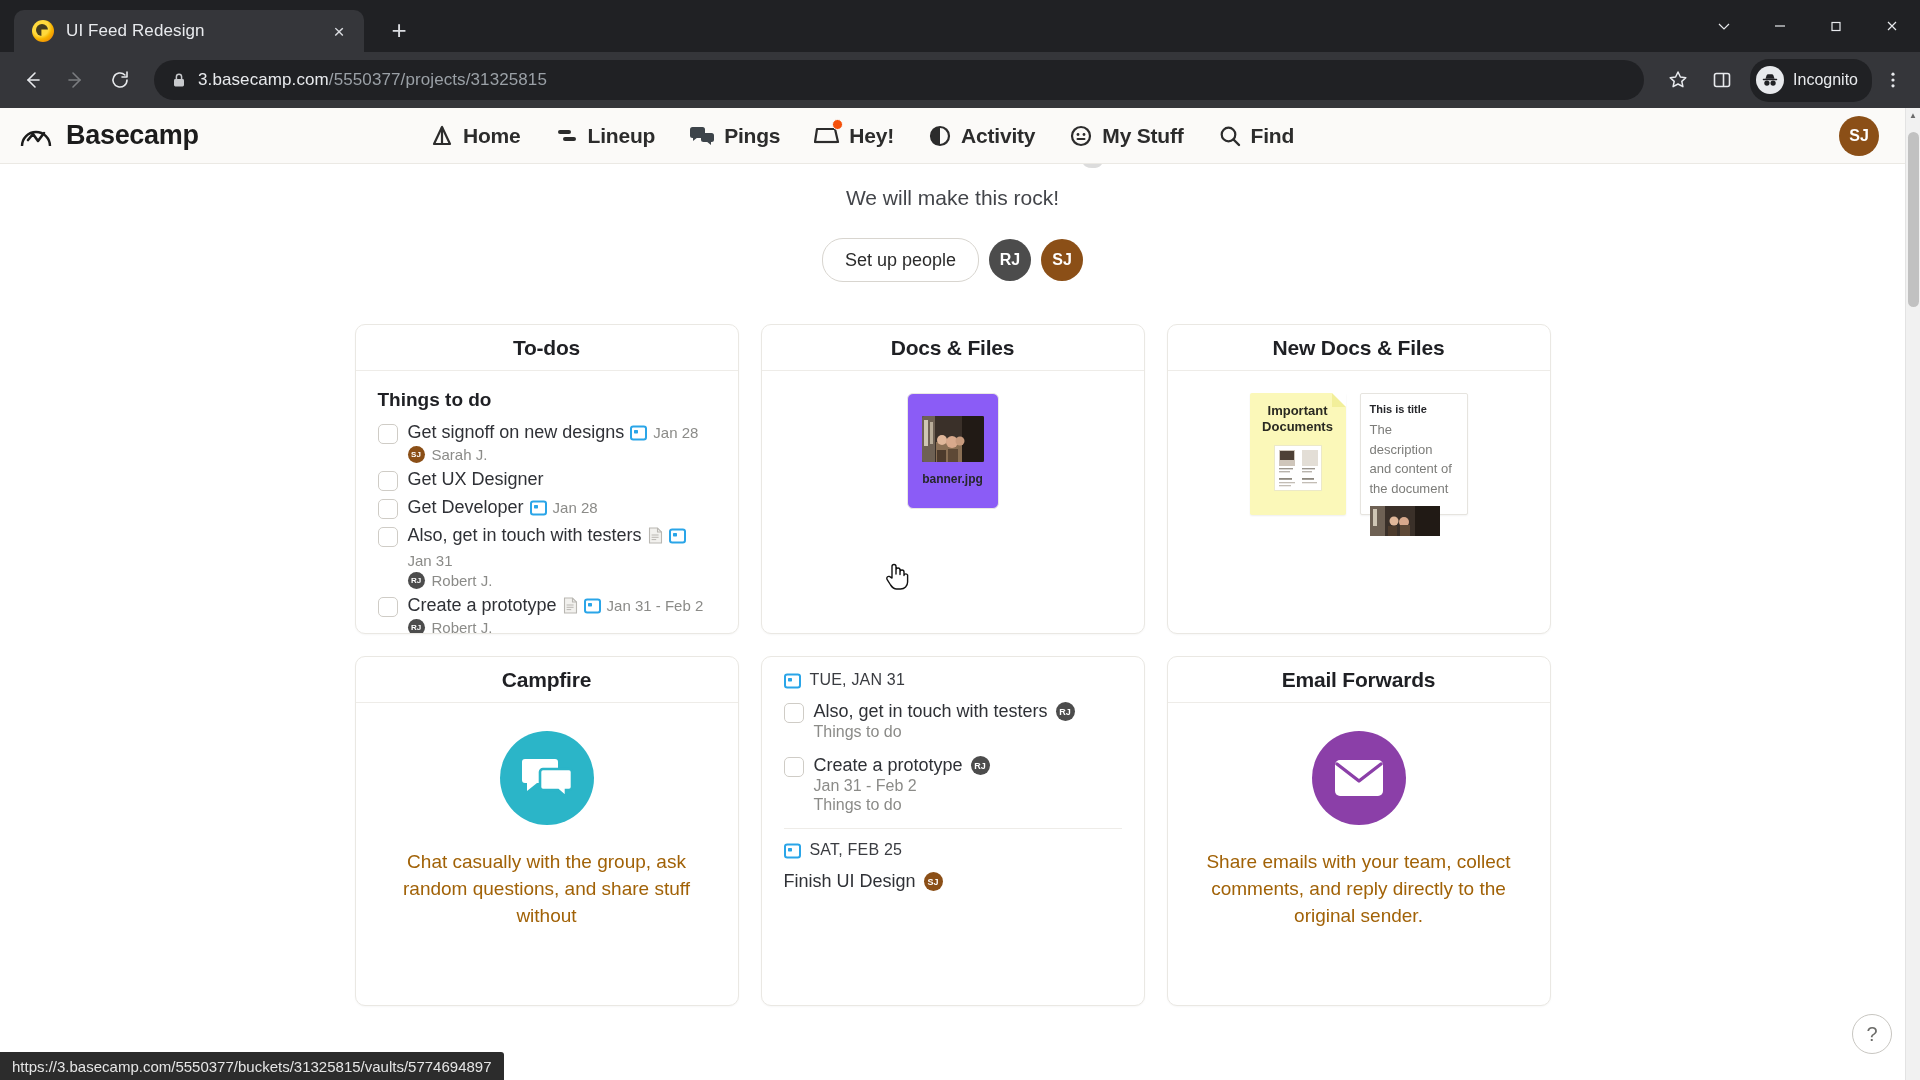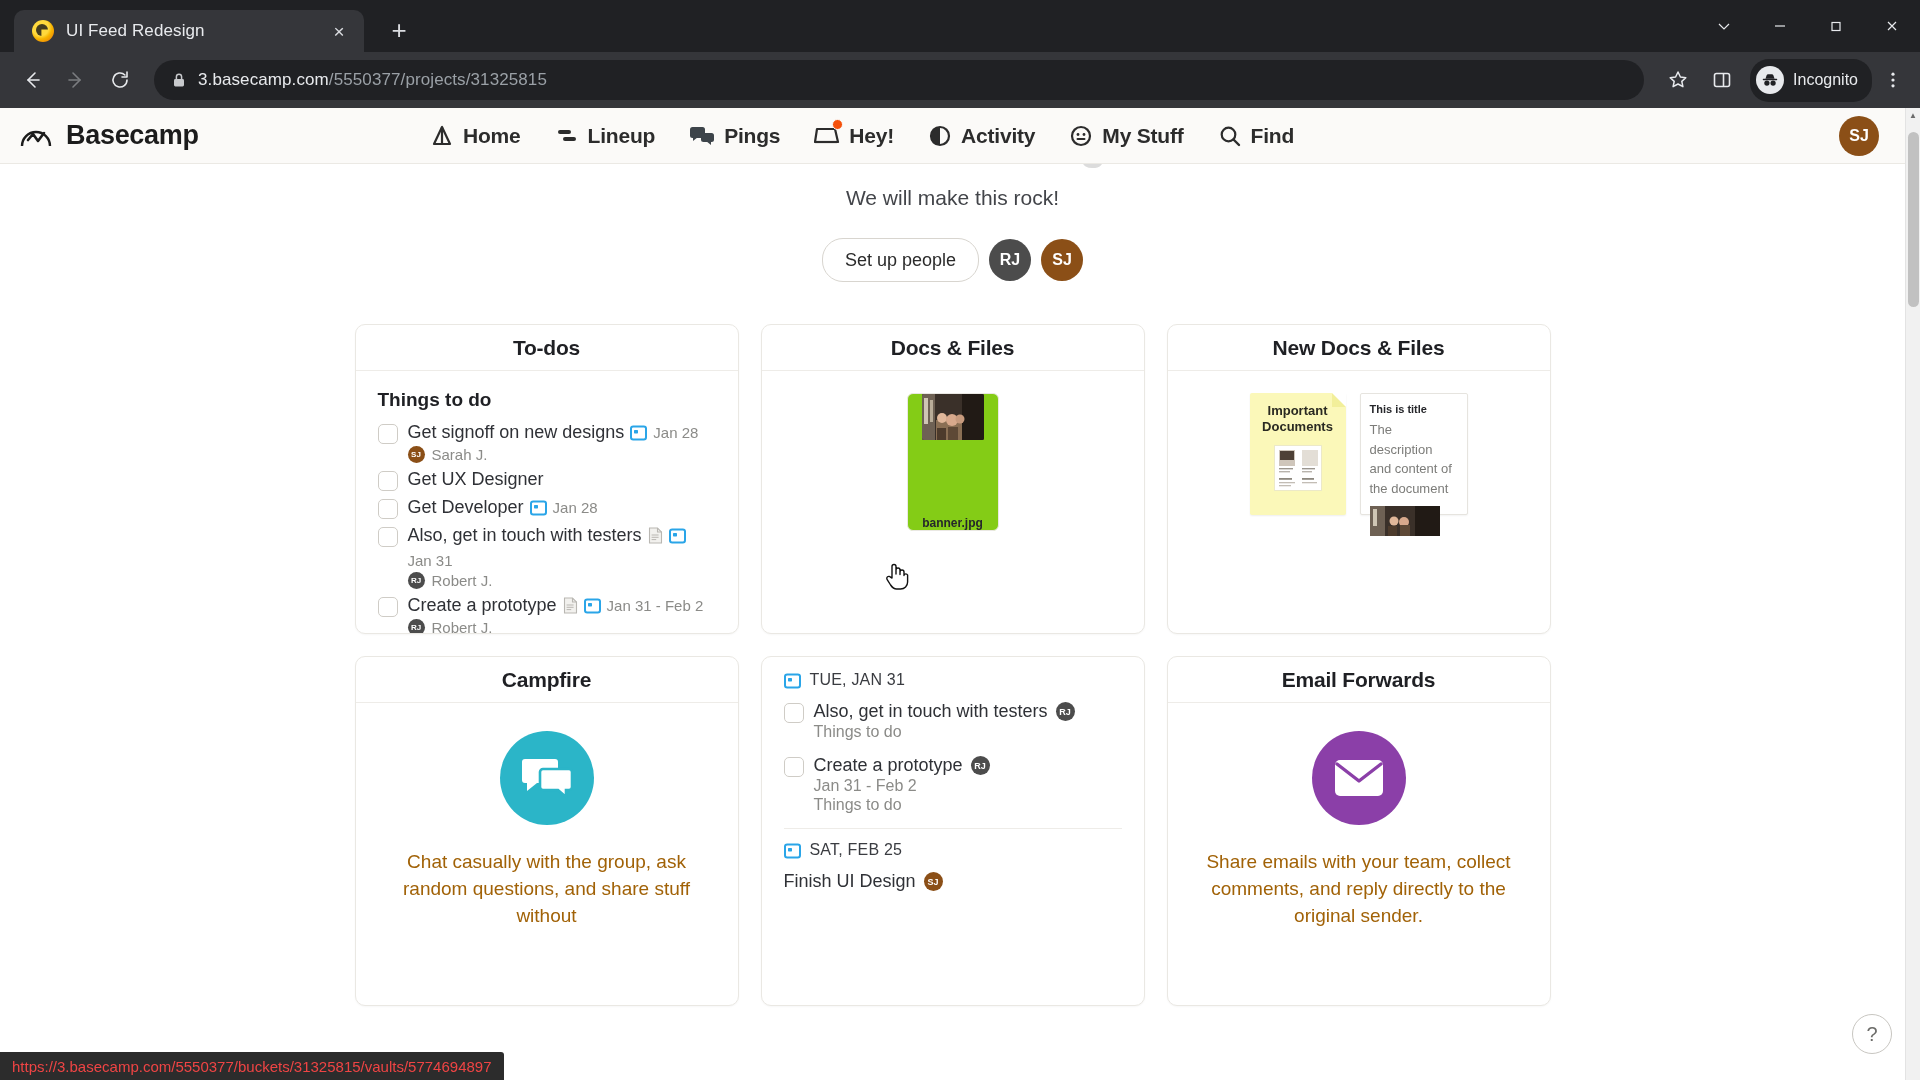--- a/index.html
+++ b/index.html
@@ -160,23 +160,23 @@
     font-weight:700; display:flex; align-items:center; justify-content:center; flex:0 0 auto;
   }
   .assignee-name { font-size:15px; color:#8b8b88; }
 
   .ic-cal { width:17px; height:17px; flex:0 0 auto; display:inline-block; }
   .ic-doc { width:15px; height:17px; flex:0 0 auto; display:inline-block; }
 
   
   .docs-body { display:flex; align-items:flex-start; justify-content:center; padding-top:22px; height:264px; }
   .file-tile {
-    width:92px; height:138px; border:1px solid #eae8e3; border-radius:6px;
-    background:#84cc16; display:flex; flex-direction:column; align-items:center;
-    justify-content:space-between; gap:10px; cursor:pointer;
+    width:92px; height:116px; border:1px solid #eae8e3; border-radius:6px;
+    background:#8b5cf6; display:flex; flex-direction:column; align-items:center;
+    justify-content:center; gap:10px; cursor:pointer;
   }
   .file-thumb {
     width:62px; height:46px; border-radius:2px; overflow:hidden; position:relative;
     background:#3a3029;
   }
   .file-name { font-size:12px; font-weight:700; color:#26272b; }
 
   .newdocs-body { display:flex; align-items:flex-start; justify-content:center; gap:14px; padding-top:22px; height:264px; }
   .note-card {
     width:96px; height:122px; background:#fbf8b9; border-radius:2px; padding:10px 9px 0;
@@ -219,21 +219,21 @@
 
   
   .help-fab {
     position:absolute; right:28px; bottom:26px; width:40px; height:40px;
     border-radius:50%; border:1.5px solid #c8c6c1; background:#fff;
     display:flex; align-items:center; justify-content:center;
     font-size:20px; color:#6c6c69; cursor:pointer; z-index:30;
   }
   .statusbar {
     position:absolute; left:0; bottom:0; height:28px; background:#2c2c2c;
-    color:#ef4444; font-size:15px; display:flex; align-items:center;
+    color:#e5e5e5; font-size:15px; display:flex; align-items:center;
     padding: 0 12px; z-index:40; white-space:nowrap; border-top-right-radius:3px;
   }
 
   
   .sb-track {
     position:absolute; right:0; top:0; width:15px; height:972px;
     background:#f1f1f1; border-left:1px solid #e3e3e3; z-index:35;
   }
   .sb-arrow { height:15px; display:flex; align-items:center; justify-content:center; color:#6b6b6b; font-size:8px; }
   .sb-thumb { position:absolute; left:2px; top:24px; width:11px; height:175px; background:#c1c1c1; border-radius:6px; cursor:pointer; }

